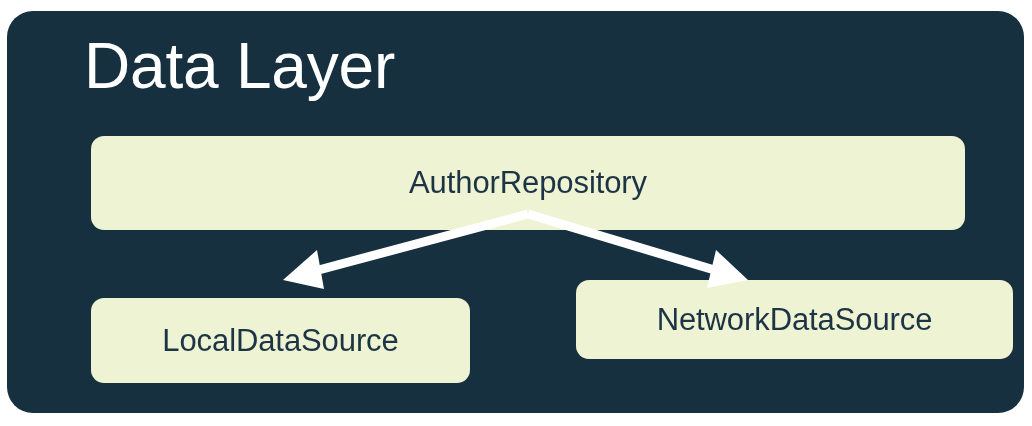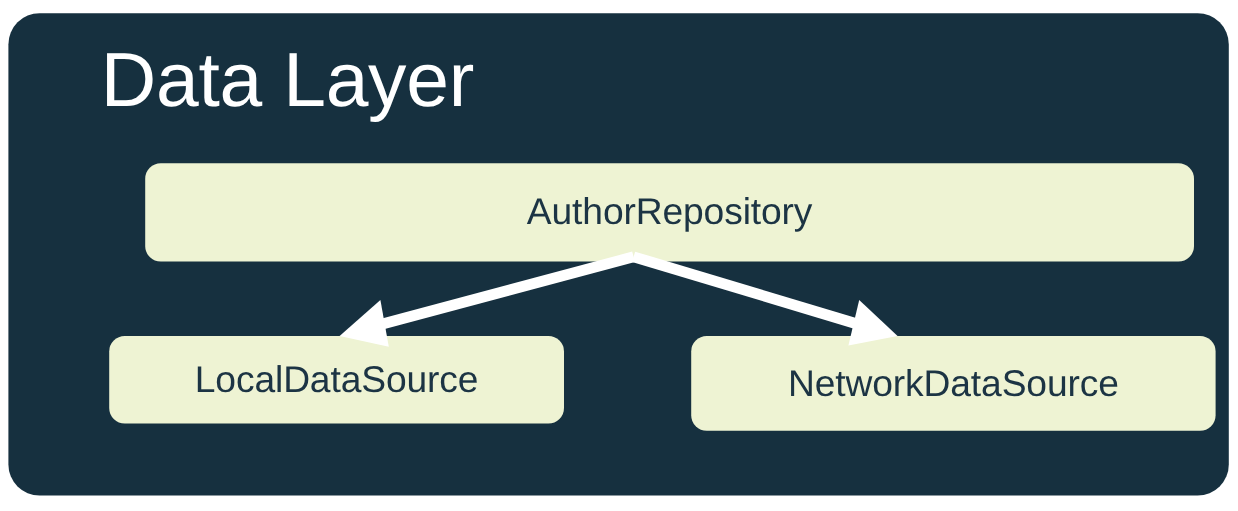--- a/index.html
+++ b/index.html
@@ -67,28 +67,27 @@
     font-size: 31px;
     font-weight: 400;
     letter-spacing: -0.1px;
     white-space: nowrap;
   }
 
   #node-author-repository {
     left: 91px;
     top: 136px;
     width: 874px;
-    height: 82px;
-    margin-left: 30px;
+    height: 94px;
   }
   #node-local-data-source {
     left: 91px;
-    top: 280px;
+    top: 298px;
     width: 379px;
-    height: 73px;
+    height: 85px;
   }
   #node-network-data-source {
     left: 528px;
     top: 280px;
     width: 437px;
     height: 79px;
     margin-left: 48px;
   }
 
   

